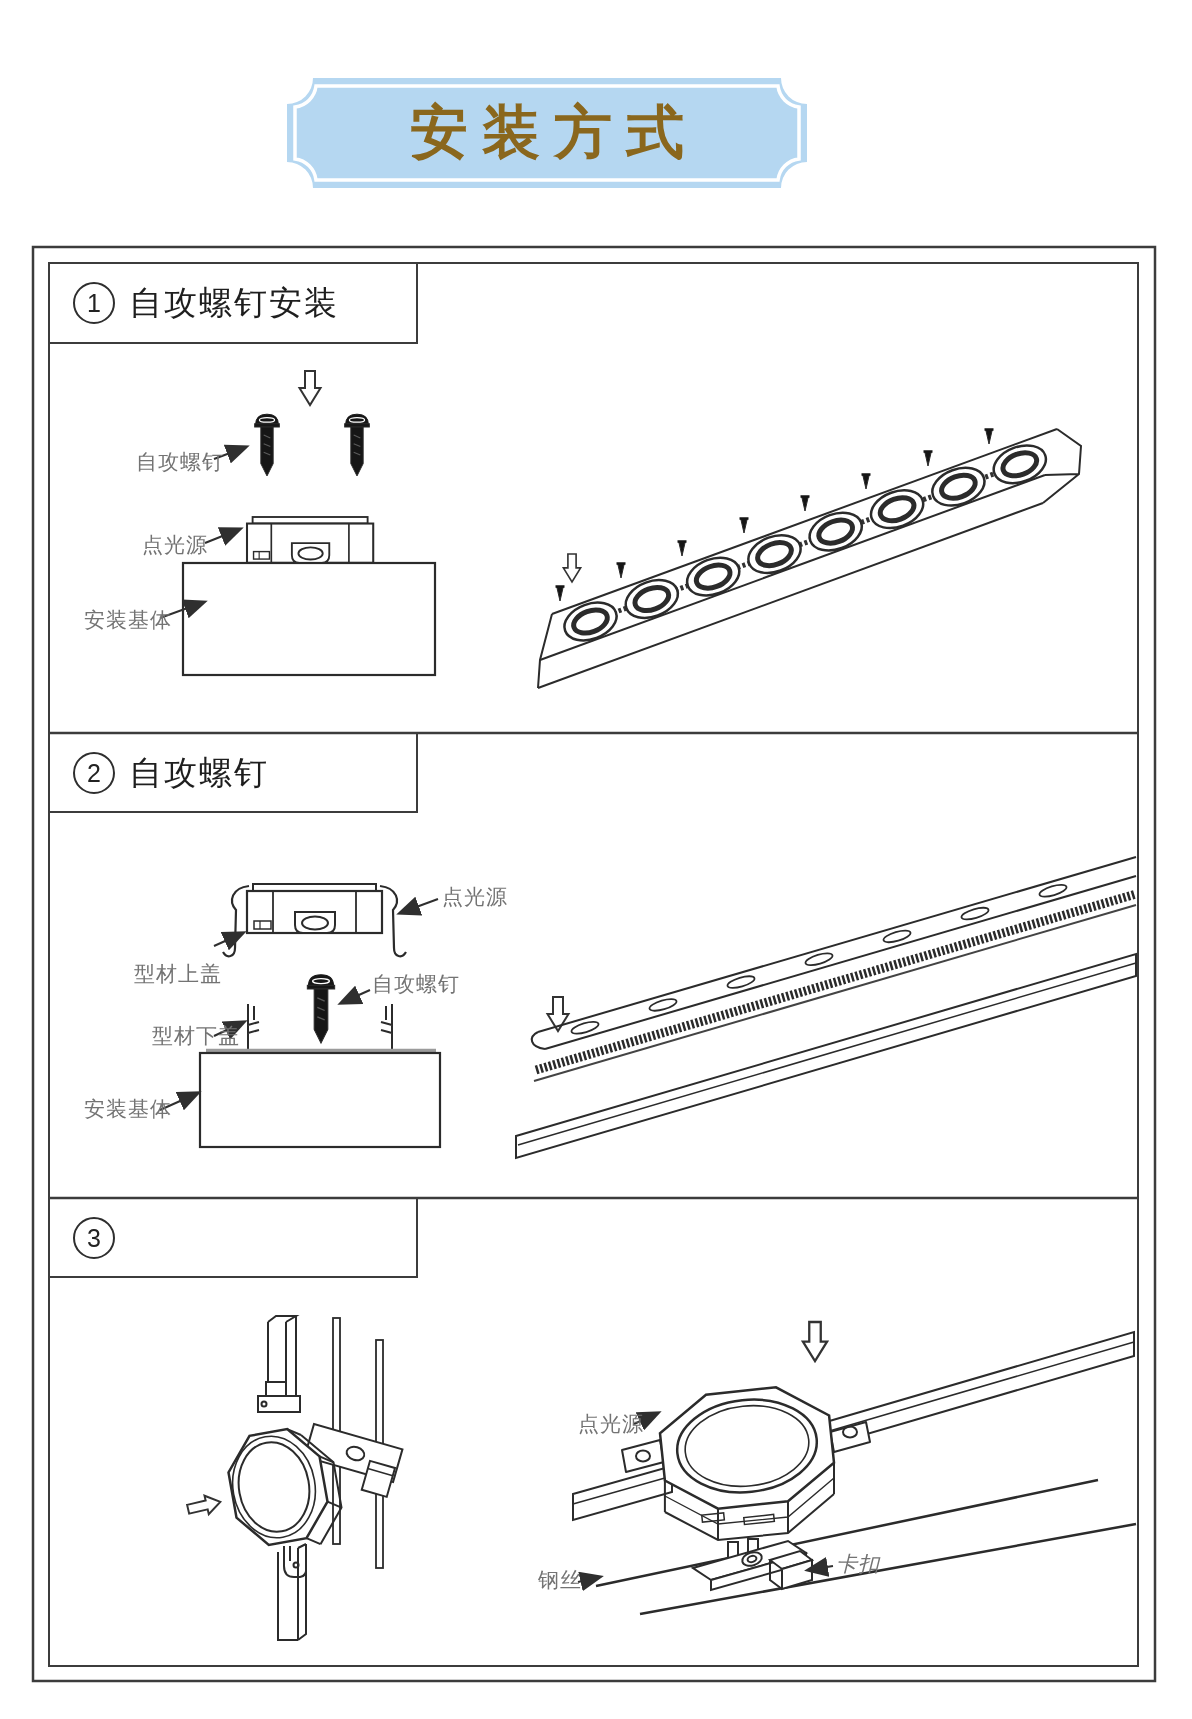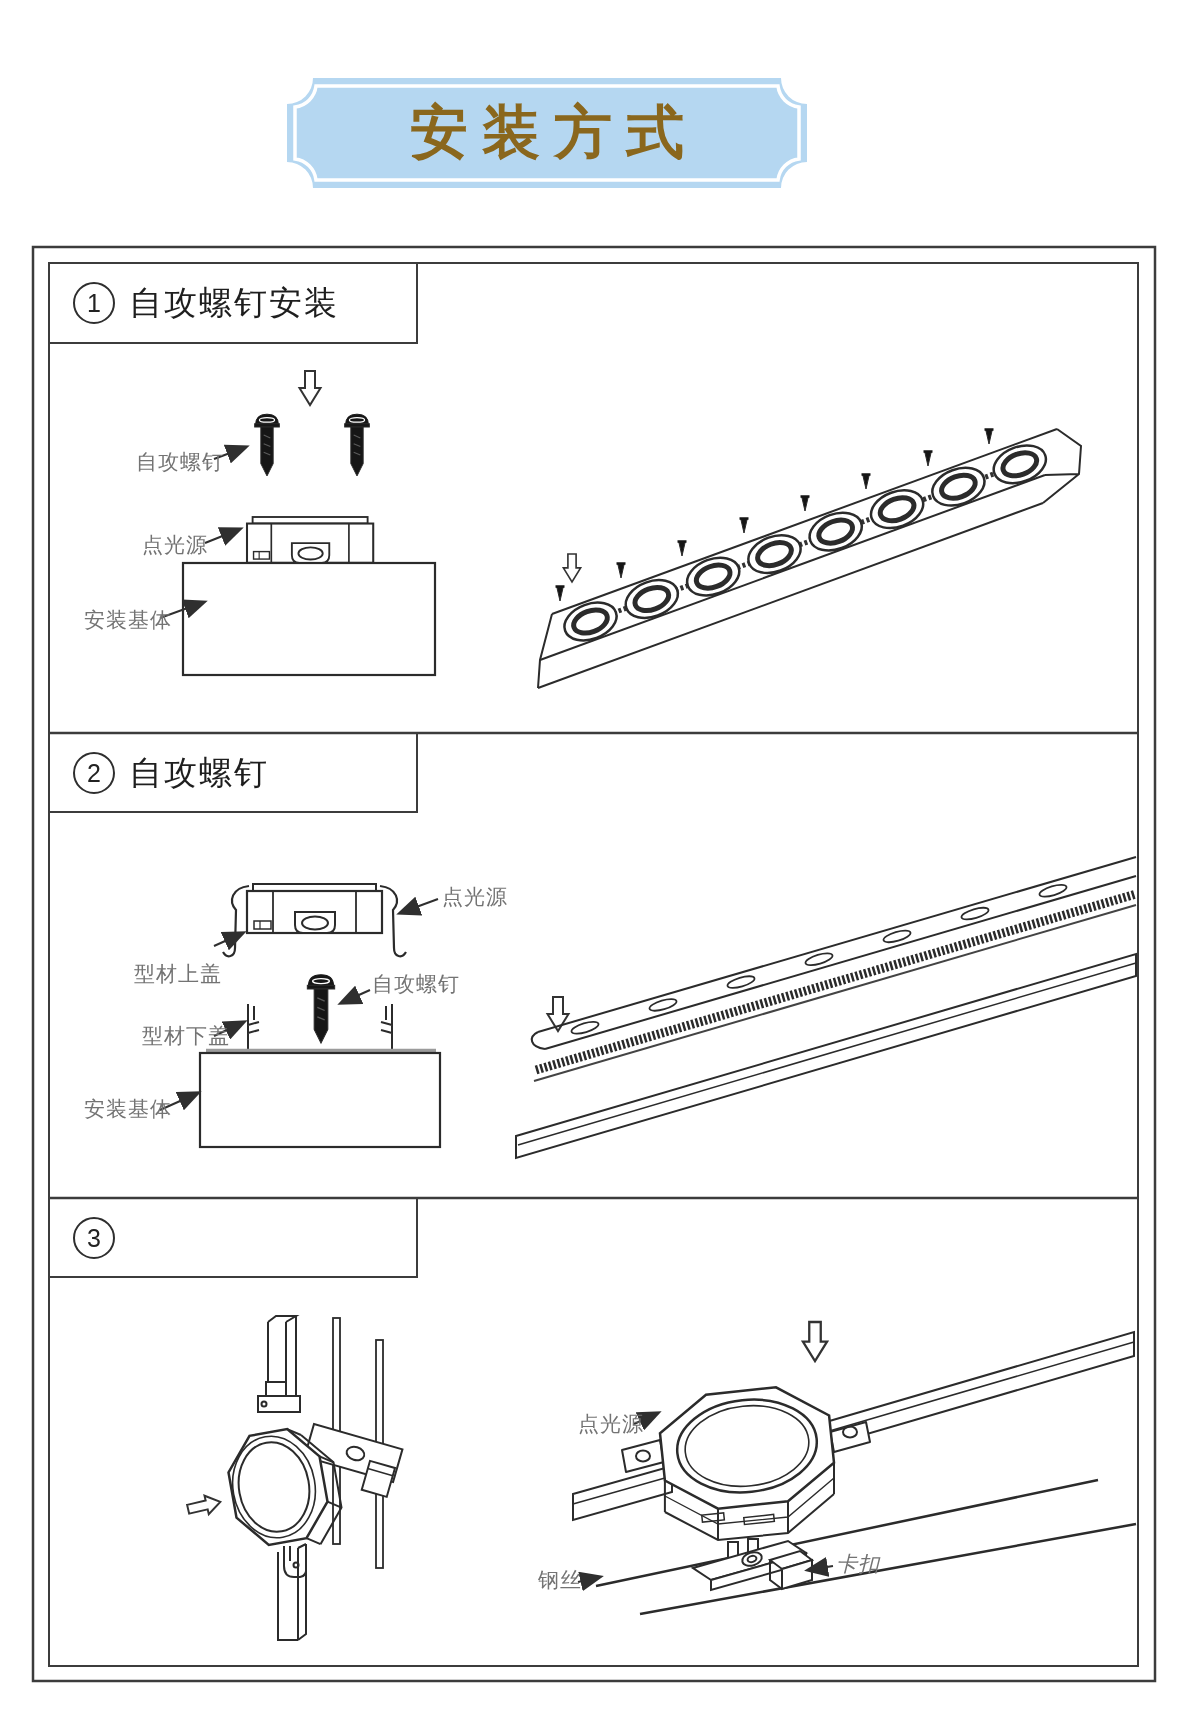--- a/index.html
+++ b/index.html
@@ -276,20 +276,20 @@
     <span class="badge">3</span>
   </div>
 
   <div class="callout" style="left:136px;top:448px;">自攻螺钉</div>
   <div class="callout" style="left:142px;top:531px;">点光源</div>
   <div class="callout" style="left:84px;top:606px;">安装基体</div>
 
   <div class="callout" style="left:442px;top:883px;">点光源</div>
   <div class="callout" style="left:134px;top:960px;">型材上盖</div>
   <div class="callout" style="left:372px;top:970px;">自攻螺钉</div>
-  <div class="callout" style="left:142px;top:1022px;">型材下盖</div>
+  <div class="callout" style="left:152px;top:1022px;">型材下盖</div>
   <div class="callout" style="left:84px;top:1095px;">安装基体</div>
 
   <div class="callout" style="left:578px;top:1410px;">点光源</div>
   <div class="callout" style="left:538px;top:1566px;">钢丝</div>
   <div class="callout" style="left:836px;top:1550px;font-style:italic;">卡扣</div>
 
 </div>
 
 </body></html>

